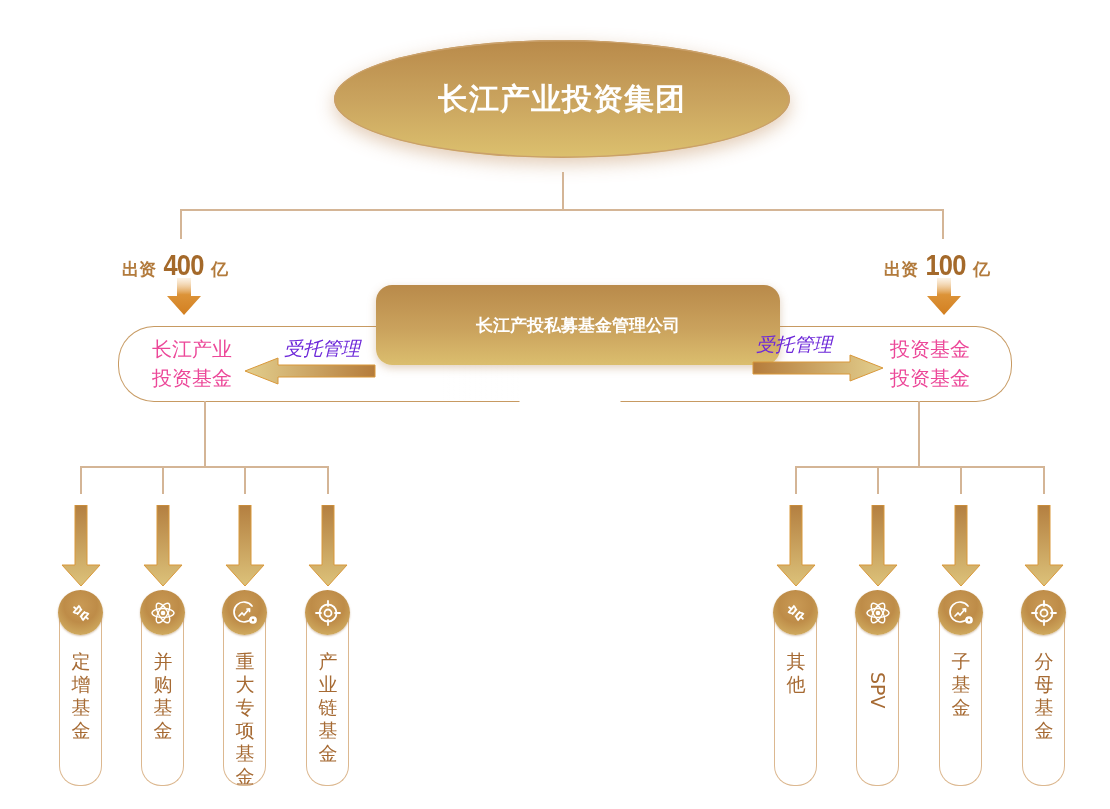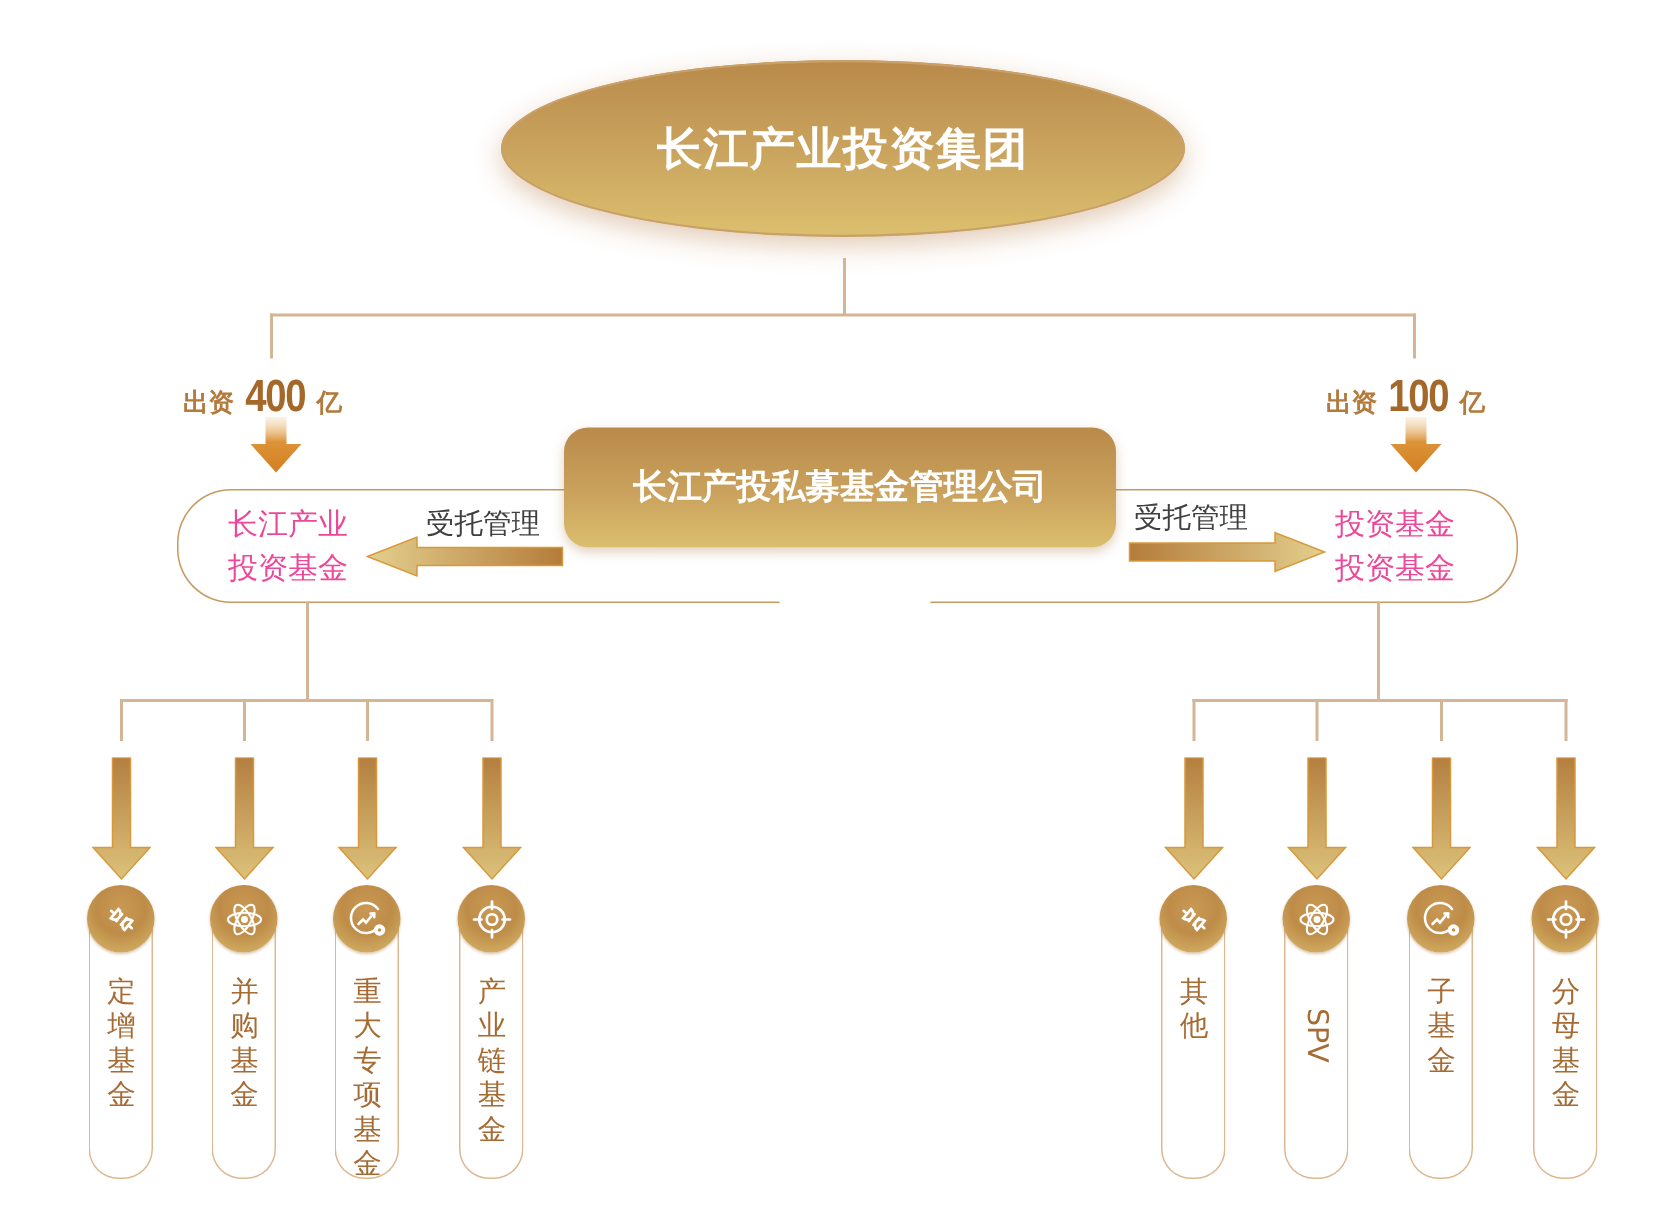--- a/index.html
+++ b/index.html
@@ -31,29 +31,29 @@
   }
   .fund-box-left { left: 118px; top: 326px; width: 400px; border-right-color: transparent;
     border-top-right-radius: 0; border-bottom-right-radius: 0;
     background: linear-gradient(90deg, #fff 80%, rgba(255,255,255,0) 100%); }
   .fund-box-right { left: 620px; top: 326px; width: 390px; border-left-color: transparent;
     border-top-left-radius: 0; border-bottom-left-radius: 0; }
   .fund-name { position: absolute; color: #ec4899; font-size: 20px; line-height: 29px; text-align: left; }
 
   
   .mgmt-pill {
-    position: absolute; left: 376px; top: 285px; width: 368px; height: 80px;
+    position: absolute; left: 376px; top: 285px; width: 404px; height: 80px;
     border-radius: 16px;
     background: linear-gradient(180deg, #b98a4a 0%, #caa25d 55%, #dbbe6e 100%);
     box-shadow: 0 3px 8px rgba(170,120,70,0.35);
     display: flex; flex-direction: column; align-items: center; justify-content: center;
-    color: #fff; font-size: 23px; font-weight: bold; line-height: 29px;
-  }
-
-  .trust-label { position: absolute; color: #404040; font-size: 19px; }
+    color: #fff; font-size: 17px; font-weight: bold; line-height: 29px;
+  }
+
+  .trust-label { position: absolute; color: #6d28d9; font-size: 19px; font-style: italic; }
 
   
   .card {
     position: absolute; top: 590px; width: 56px; height: 196px;
     display: flex; flex-direction: column; align-items: center;
   }
   .card .col {
     position: absolute; top: 20px; left: 6px; width: 41px; height: 175px;
     border: 1.5px solid #dcb890; border-top: none; border-radius: 0 0 20px 20px;
     background: #fff;

